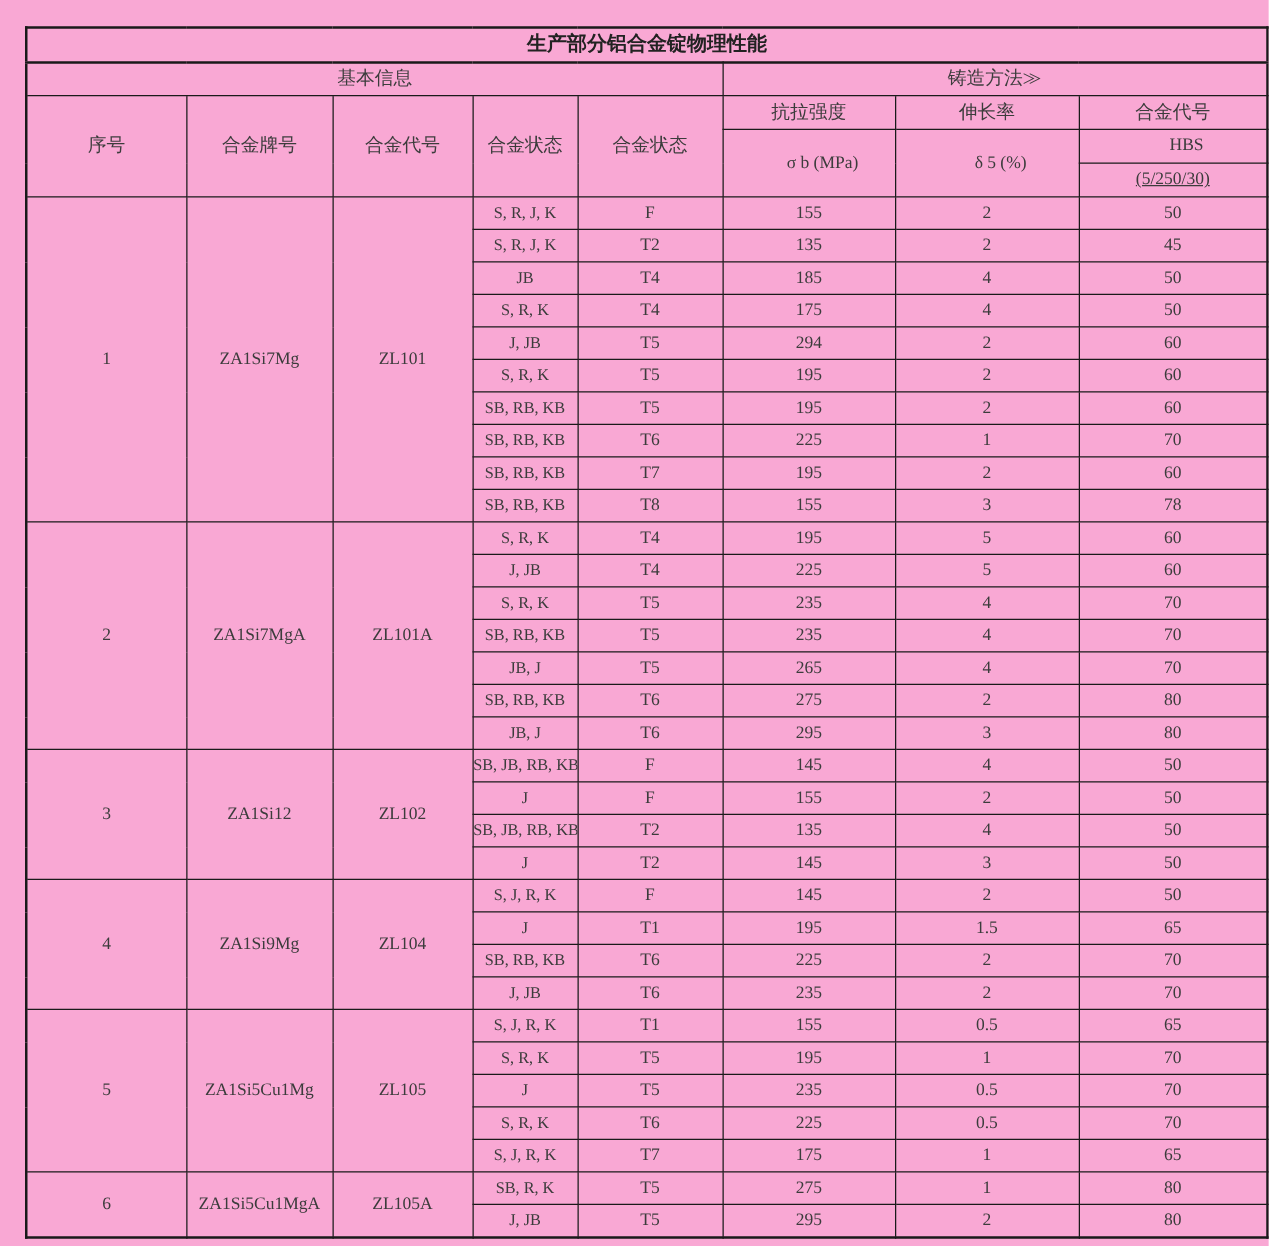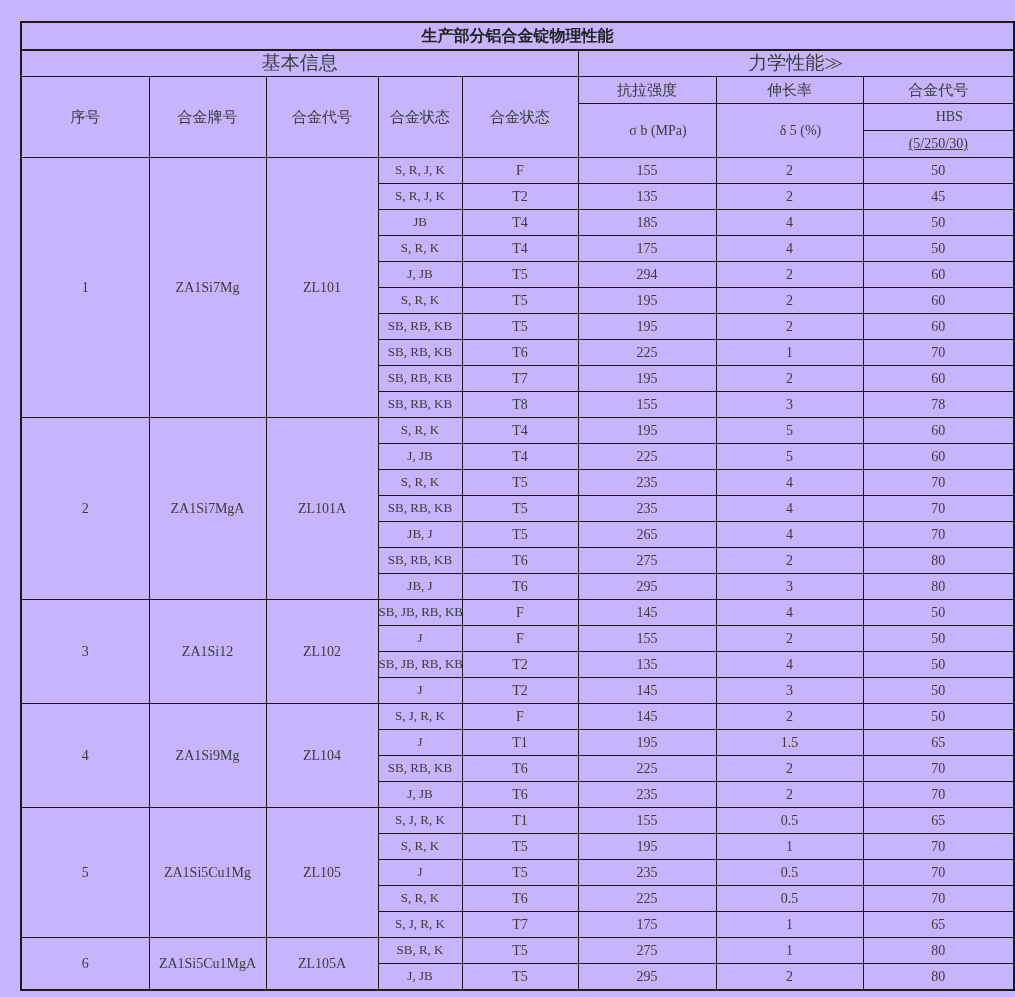--- a/index.html
+++ b/index.html
@@ -5,21 +5,21 @@
   html, body {
     margin: 0;
     padding: 0;
     background: #ffffff;
     font-family: "Liberation Serif", "DejaVu Serif", serif;
     color: #3c3c3c;
   }
   .page {
     width: 1015px;
     height: 997px;
-    background: #c4b5fd;
+    background: #f9a8d4;
     box-sizing: border-box;
     padding: 21px 2px 2px 20px;
   }
   table.alloy {
     border-collapse: collapse;
     table-layout: fixed;
     width: 993px;
     border: 2px solid #1a1a1a;
   }
   table.alloy th, table.alloy td {
@@ -33,21 +33,21 @@
   }
   tr.title-row th {
     height: 26px;
     font-size: 16px;
     font-weight: bold;
     color: #222222;
     border-bottom: 2px solid #1a1a1a;
   }
   tr.band-row th {
     height: 25px;
-    font-size: 19px;
+    font-size: 15px;
   }
   tr.head-row th {
     font-size: 15px;
   }
   tr.head-row-1 th { height: 26px; }
   tr.head-row-2 th { height: 26px; font-size: 14px; padding-left: 22px; }
   tr.head-row-3 th { height: 26px; font-size: 14px; text-decoration: underline; }
   tbody tr { height: 26px; }
   tbody td { font-size: 14px; }
   td.m {
@@ -70,21 +70,21 @@
         <col style="width:138px">
         <col style="width:147px">
         <col style="width:151px">
   </colgroup>
   <thead>
     <tr class="title-row">
       <th colspan="8">生产部分铝合金锭物理性能</th>
     </tr>
     <tr class="band-row">
       <th colspan="5">基本信息</th>
-      <th colspan="3">力学性能≫</th>
+      <th colspan="3">铸造方法≫</th>
     </tr>
     <tr class="head-row head-row-1">
       <th rowspan="3">序号</th>
       <th rowspan="3">合金牌号</th>
       <th rowspan="3">合金代号</th>
       <th rowspan="3">合金状态</th>
       <th rowspan="3">合金状态</th>
       <th>抗拉强度</th>
       <th>伸长率</th>
       <th>合金代号</th>

